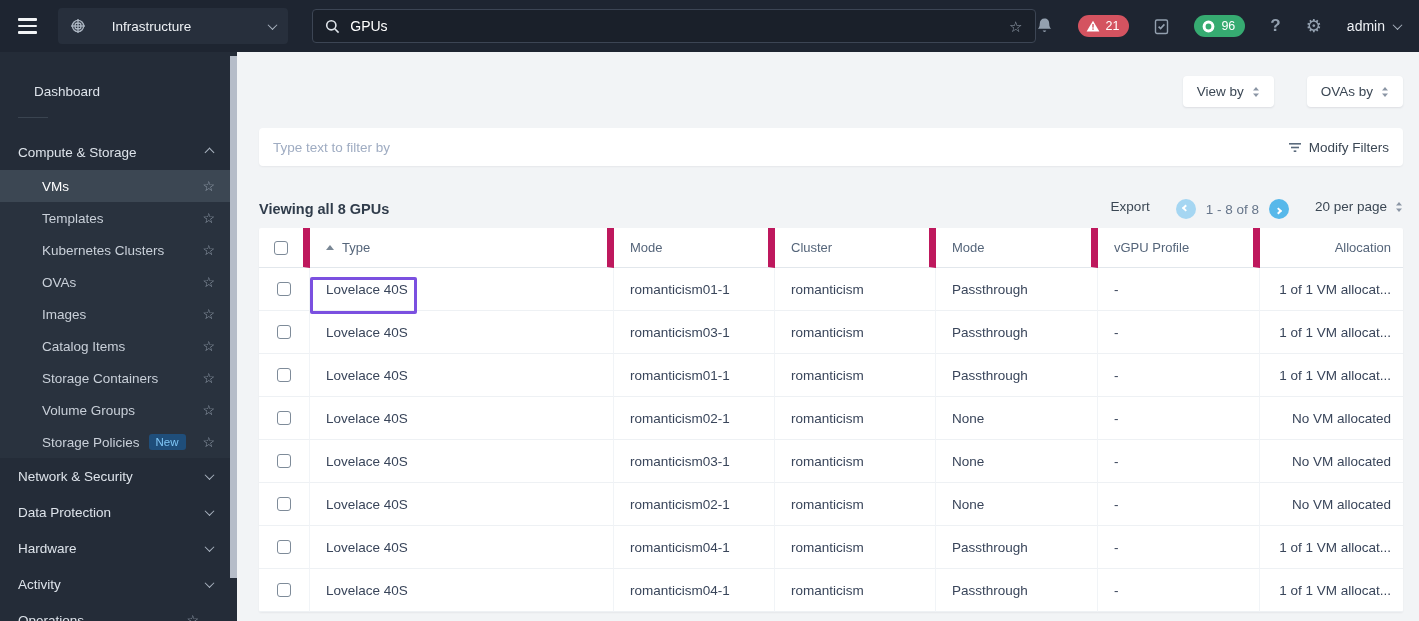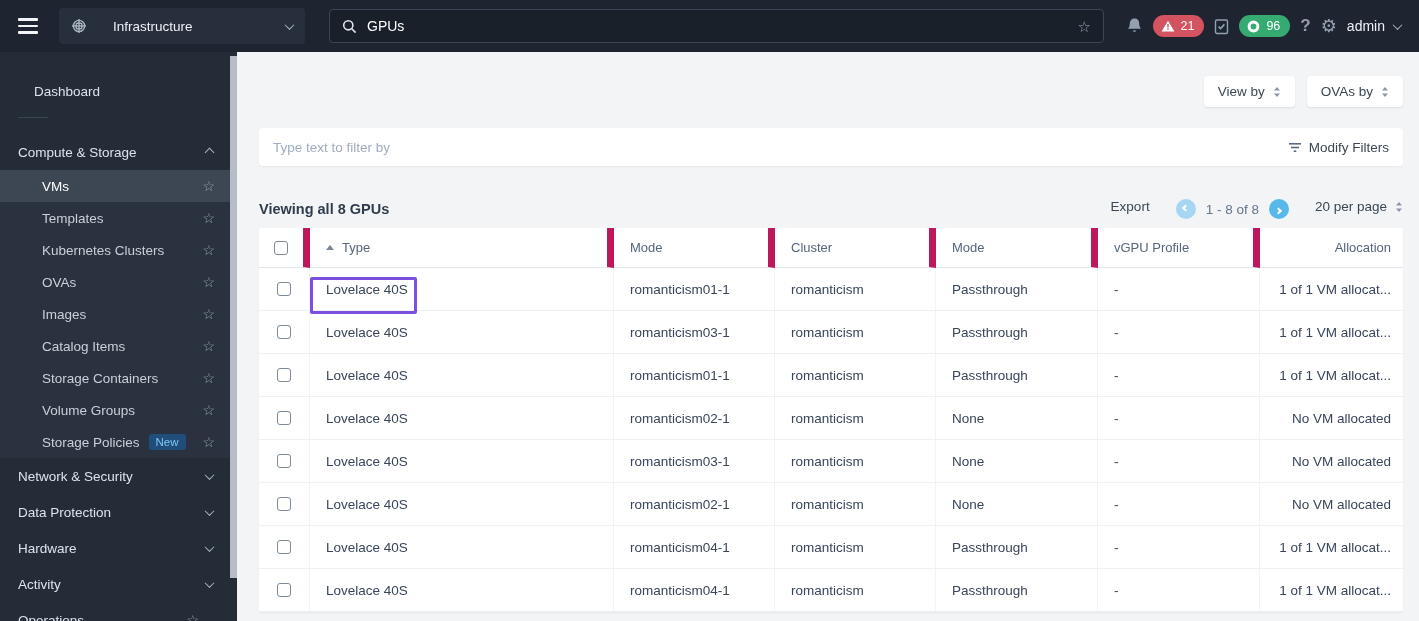--- a/index.html
+++ b/index.html
@@ -15,21 +15,21 @@
   .app-menu .label { color:#eef1f5; font-size:13.5px; margin-left:10px; }
   .app-menu .spacer { flex:1; }
   .chev { width:7px; height:7px; border-right:1.6px solid #aab4c0; border-bottom:1.6px solid #aab4c0; display:inline-block; }
   .chev.down { transform:rotate(45deg) translate(-1px,-1px); }
   .chev.up { transform:rotate(-135deg); }
   .searchbox { margin-left:24px; width:775px; height:34px; background:#1a202a; border:1px solid #3c4554;
                border-radius:4px; display:flex; align-items:center; padding:0 12px; }
   .searchbox .value { color:#ffffff; font-size:14px; margin-left:10px; }
   .searchbox .spacer { flex:1; }
   .star-glyph { color:#97a2b0; font-size:15px; line-height:1; }
-  .top-right { display:flex; align-items:center; gap:10px; margin-left:auto; }
+  .top-right { display:flex; align-items:center; gap:25px; margin-left:auto; }
   .pill { border-radius:12px; height:22px; display:flex; align-items:center; gap:6px; padding:0 10px 0 8px;
           color:#fff; font-size:12.5px; cursor:pointer; }
   .pill.red { background:#d45360; }
   .pill.green { background:#36ab71; }
   .qmark { color:#93a0af; font-size:17px; font-weight:bold; cursor:pointer; }
   .gear { color:#93a0af; font-size:18px; cursor:pointer; }
   .user { display:flex; align-items:center; gap:9px; color:#eef1f5; font-size:14px; cursor:pointer; }
 
   
   .shell { display:flex; height:569px; }
@@ -44,21 +44,21 @@
   .sub-item.selected { background:#3c4753; color:#ffffff; }
   .sub-item .star-glyph { margin-left:auto; margin-right:22px; font-size:14px; }
   .section-header .star-glyph { margin-left:auto; margin-right:20px; font-size:14px; }
   .new-badge { background:#1f4e7a; color:#7fc6f5; font-size:11.5px; border-radius:3px; padding:2px 7px; margin-left:9px; }
 
   
   .main { flex:1; padding:0 16px 0 22px; }
   .actions-row { display:flex; justify-content:flex-end; gap:12px; margin-top:24px; }
   .btn { background:#fff; border:none; border-radius:4px; height:31px; padding:0 14px; font-size:13.5px;
          color:#3b4754; display:flex; align-items:center; gap:8px; cursor:pointer;
-         box-shadow:0 1px 2px rgba(30,40,55,0.10); font-family:inherit; }
+         box-shadow:0 1px 2px rgba(30,40,55,0.10); font-family:inherit;margin-left:21px; }
   .filter-bar { margin-top:21px; background:#fff; border-radius:4px; height:38px; display:flex; align-items:center;
                 padding:0 14px; box-shadow:0 1px 2px rgba(30,40,55,0.06); }
   .filter-placeholder { color:#9facc2; font-size:13.5px; }
   .modify-filters { margin-left:auto; display:flex; align-items:center; gap:8px; color:#3b4754; font-size:13.5px; cursor:pointer; }
 
   .list-header { margin-top:33px; display:flex; align-items:center; }
   .list-title { font-size:14.5px; font-weight:bold; color:#303c4b; }
   .list-right { margin-left:auto; display:flex; align-items:flex-start; gap:26px; }
   .export { color:#3b4754; font-size:13.5px; cursor:pointer; }
   .pager { display:flex; align-items:center; gap:10px; }

